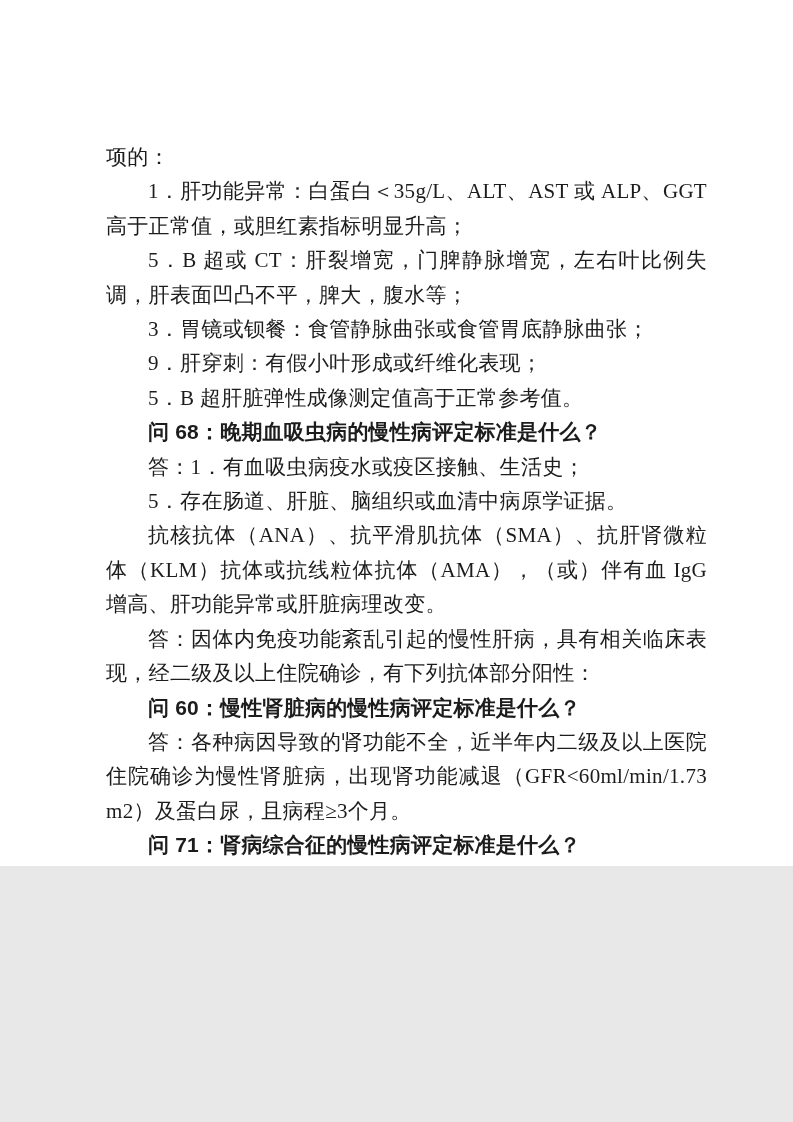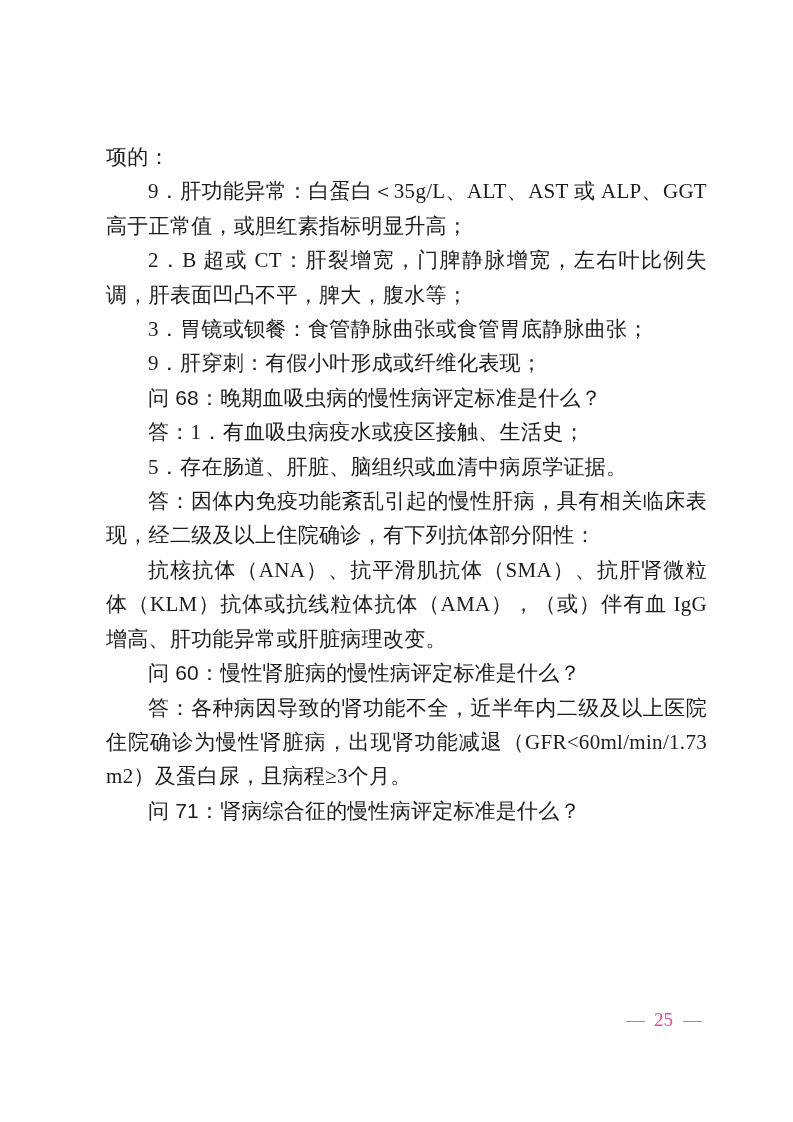--- a/index.html
+++ b/index.html
@@ -1,19 +1,19 @@
 <!DOCTYPE html>
 <html lang="zh"><head>
 <meta charset="utf-8">
 <style>
   html, body { margin: 0; padding: 0; background: #e8e8e8; }
   .page {
     position: relative;
     width: 793px;
-    height: 1122px;
+    height: 866px;
     margin: 0 auto;
     background: #ffffff;
     overflow: hidden;
     font-family: "Liberation Serif", "DejaVu Serif", serif;
     color: #1c1c1c;
   }
   .content {
     position: absolute;
     left: 106px;
     top: 140px;
@@ -24,21 +24,21 @@
     font-size: 21px;
     line-height: 34.4px;
     text-align: justify;
     text-indent: 2em;
     letter-spacing: 0.3px;
     word-break: break-all;
   }
   .para.no-indent { text-indent: 0; }
   .para.question {
     font-family: "Liberation Sans", "DejaVu Sans", sans-serif;
-    font-weight: normal;
+    font-weight: bold;
     letter-spacing: 0.2px;
   }
   .footer {
     position: absolute;
     top: 1008px;
     right: 92px;
     font-size: 19px;
     line-height: 24px;
     color: #2a2a2a;
     display: flex;
@@ -48,29 +48,30 @@
   }
   .footer .dash { color: #8c9097; letter-spacing: -1px; }
   .footer .num { color: #ec4899; }
 </style>
 </head>
 <body>
 
 <div class="page">
   <div class="content">
     <p class="para no-indent">项的：</p>
-    <p class="para">9．肝功能异常：白蛋白＜35g/L、ALT、AST 或 ALP、GGT 高于正常值，或胆红素指标明显升高；</p>
-    <p class="para">2．B 超或 CT：肝裂增宽，门脾静脉增宽，左右叶比例失调，肝表面凹凸不平，脾大，腹水等；</p>
+    <p class="para">1．肝功能异常：白蛋白＜35g/L、ALT、AST 或 ALP、GGT 高于正常值，或胆红素指标明显升高；</p>
+    <p class="para">5．B 超或 CT：肝裂增宽，门脾静脉增宽，左右叶比例失调，肝表面凹凸不平，脾大，腹水等；</p>
     <p class="para">3．胃镜或钡餐：食管静脉曲张或食管胃底静脉曲张；</p>
     <p class="para">9．肝穿刺：有假小叶形成或纤维化表现；</p>
+    <p class="para">5．B 超肝脏弹性成像测定值高于正常参考值。</p>
     <p class="para question">问 68：晚期血吸虫病的慢性病评定标准是什么？</p>
     <p class="para">答：1．有血吸虫病疫水或疫区接触、生活史；</p>
     <p class="para">5．存在肠道、肝脏、脑组织或血清中病原学证据。</p>
+    <p class="para">抗核抗体（ANA）、抗平滑肌抗体（SMA）、抗肝肾微粒体（KLM）抗体或抗线粒体抗体（AMA），（或）伴有血 IgG 增高、肝功能异常或肝脏病理改变。</p>
     <p class="para">答：因体内免疫功能紊乱引起的慢性肝病，具有相关临床表现，经二级及以上住院确诊，有下列抗体部分阳性：</p>
-    <p class="para">抗核抗体（ANA）、抗平滑肌抗体（SMA）、抗肝肾微粒体（KLM）抗体或抗线粒体抗体（AMA），（或）伴有血 IgG 增高、肝功能异常或肝脏病理改变。</p>
     <p class="para question">问 60：慢性肾脏病的慢性病评定标准是什么？</p>
     <p class="para">答：各种病因导致的肾功能不全，近半年内二级及以上医院住院确诊为慢性肾脏病，出现肾功能减退（GFR&lt;60ml/min/1.73 m2）及蛋白尿，且病程≥3个月。</p>
     <p class="para question">问 71：肾病综合征的慢性病评定标准是什么？</p>
   </div>
 
   <div class="footer">
     <span class="dash">—</span>
     <span class="num">25</span>
     <span class="dash">—</span>
   </div>

